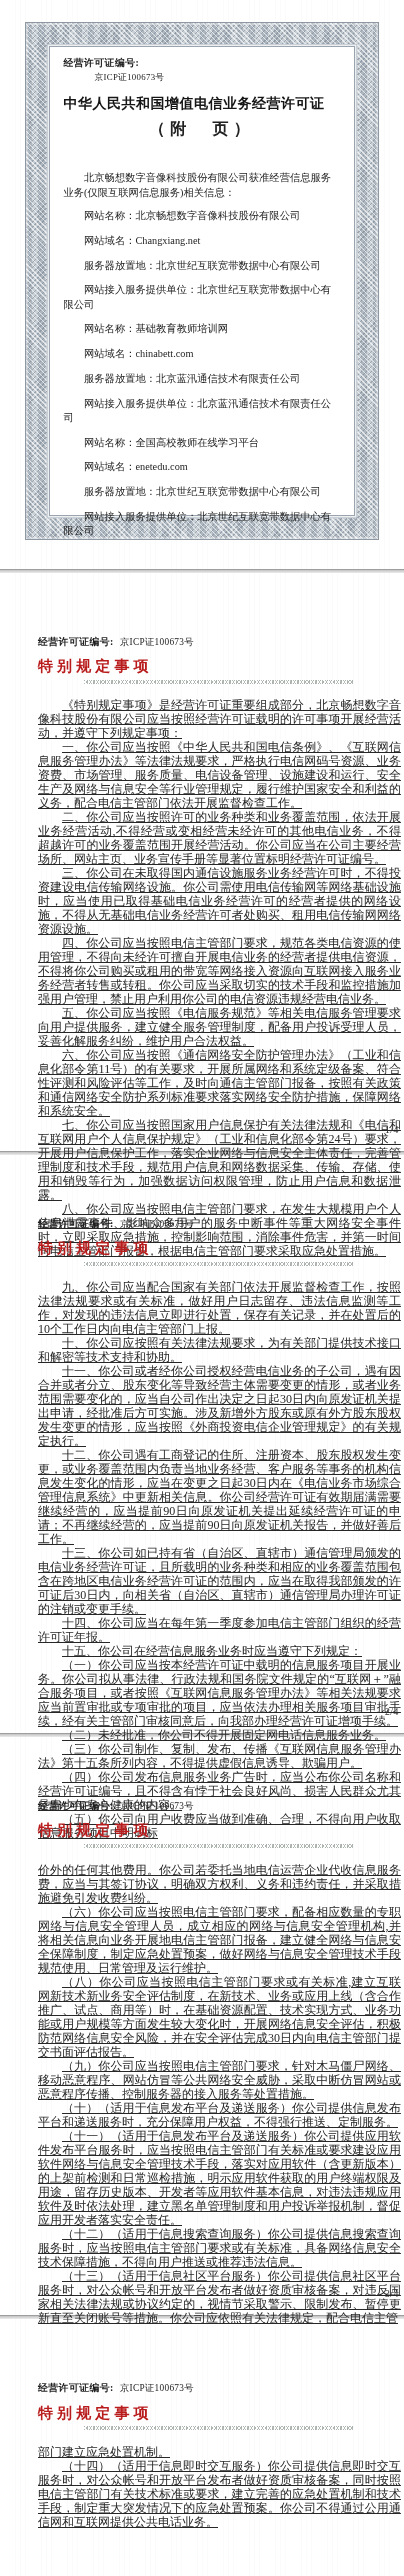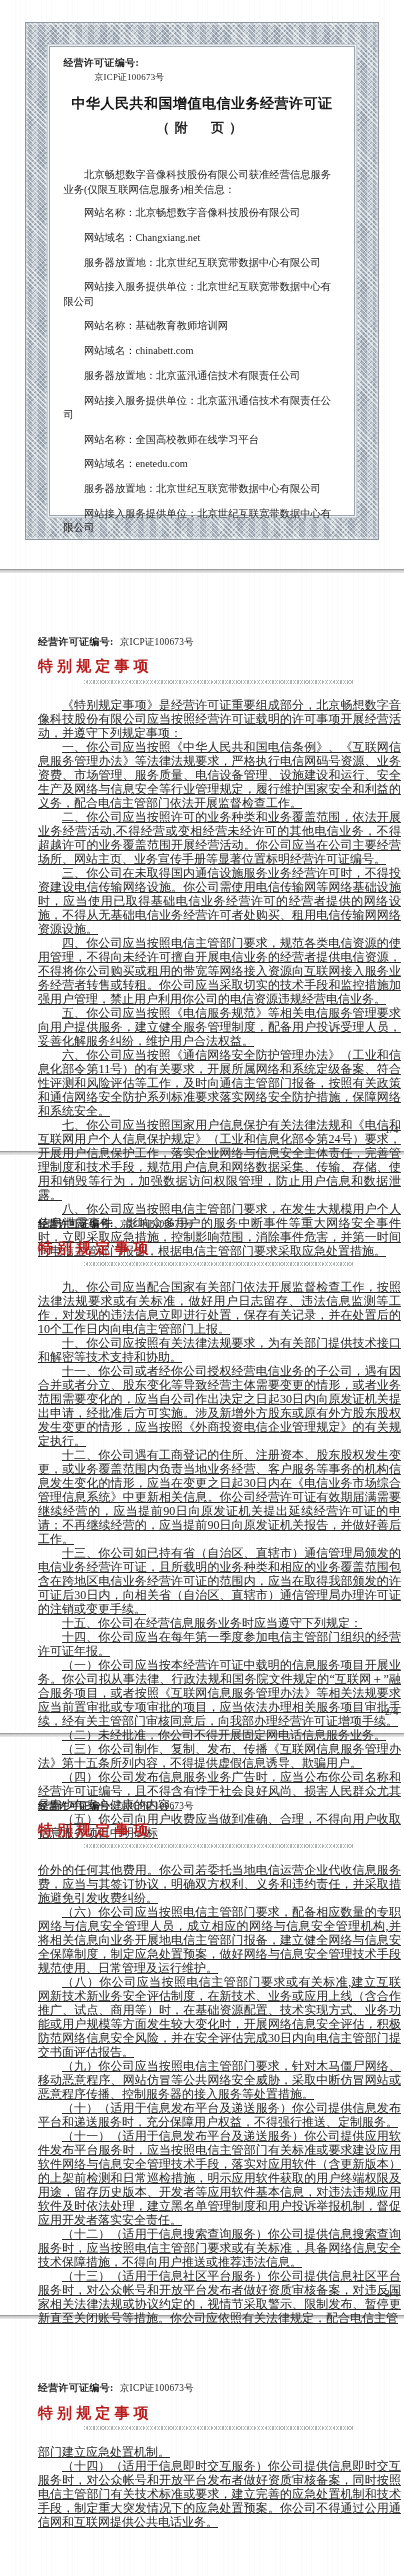--- a/index.html
+++ b/index.html
@@ -23,22 +23,22 @@
     box-shadow:inset 0 0 0 2.1px rgba(255,255,255,.35);
   }
   .cert-inner{
     position:absolute;inset:23px;background:#fff;
     border:0.5px solid #9aa4ae;
     box-shadow:0 0 0 1.5px #edf0f2, 0 0 0 2.1px #a8b1ba;
     padding:10.3px 13.4px 0 13.4px;box-sizing:border-box;
   }
   .cert-license{font-size:9.8px;font-weight:700;letter-spacing:0.5px;color:#1e1e1e;}
   .cert-license-no{font-size:8.8px;font-weight:400;margin:2.1px 0 0 31px;letter-spacing:0.3px;}
-  .cert-title{margin-top:10.3px;text-align:center;font-size:14px;font-weight:700;letter-spacing:0.5px;color:#161616;}
-  .cert-subtitle{margin-top:6.2px;text-align:center;font-size:13px;font-weight:700;letter-spacing:5.2px;}
+  .cert-title{margin-top:10.3px;text-align:left;font-size:14px;font-weight:700;letter-spacing:0.5px;color:#161616;}
+  .cert-subtitle{margin-top:6.2px;text-align:center;font-size:16px;font-weight:700;letter-spacing:5.2px;}
   .cert-intro{margin-top:30px;font-size:10.3px;line-height:15px;text-indent:2em;color:#1d1d1d;}
   .cert-fields{margin-top:9.3px;}
   .cert-fields p{font-size:10.3px;line-height:14.4px;margin:0 0 10.3px 0;text-indent:2em;color:#1d1d1d;}
   
   .page-divider{
     height:4.1px;box-sizing:border-box;
     border-top:0.5px solid #9e9e9e;
     background:linear-gradient(180deg,#c3c3c3,#ececec);
   }
   
@@ -146,22 +146,22 @@
         <div class="rp-title">特别规定事项</div>
         <div class="rp-zigzag"></div>
       </div>
       <div class="rp-body">
 
         <p>九、你公司应当配合国家有关部门依法开展监督检查工作，按照法律法规要求或有关标准，做好用户日志留存、违法信息监测等工作，对发现的违法信息立即进行处置，保存有关记录，并在处置后的10个工作日内向电信主管部门上报。</p>
         <p>十、你公司应按照有关法律法规要求，为有关部门提供技术接口和解密等技术支持和协助。</p>
         <p>十一、你公司或者经你公司授权经营电信业务的子公司，遇有因合并或者分立、股东变化等导致经营主体需要变更的情形，或者业务范围需要变化的，应当自公司作出决定之日起30日内向原发证机关提出申请，经批准后方可实施。涉及新增外方股东或原有外方股东股权发生变更的情形，应当按照《外商投资电信企业管理规定》的有关规定执行。</p>
         <p>十二、你公司遇有工商登记的住所、注册资本、股东股权发生变更，或业务覆盖范围内负责当地业务经营、客户服务等事务的机构信息发生变化的情形，应当在变更之日起30日内在《电信业务市场综合管理信息系统》中更新相关信息。你公司经营许可证有效期届满需要继续经营的，应当提前90日向原发证机关提出延续经营许可证的申请；不再继续经营的，应当提前90日向原发证机关报告，并做好善后工作。</p>
         <p>十三、你公司如已持有省（自治区、直辖市）通信管理局颁发的电信业务经营许可证，且所载明的业务种类和相应的业务覆盖范围包含在跨地区电信业务经营许可证的范围内，应当在取得我部颁发的许可证后30日内，向相关省（自治区、直辖市）通信管理局办理许可证的注销或变更手续。</p>
+        <p>十四、你公司应当在每年第一季度参加电信主管部门组织的经营许可证年报。</p>
         <p>十五、你公司在经营信息服务业务时应当遵守下列规定：</p>
-        <p>十四、你公司应当在每年第一季度参加电信主管部门组织的经营许可证年报。</p>
         <p>（一）你公司应当按本经营许可证中载明的信息服务项目开展业务。你公司拟从事法律、行政法规和国务院文件规定的“互联网＋”融合服务项目，或者按照《互联网信息服务管理办法》等相关法规要求应当前置审批或专项审批的项目，应当依法办理相关服务项目审批手续，经有关主管部门审核同意后，向我部办理经营许可证增项手续。</p>
         <p>（二）未经批准，你公司不得开展固定网电话信息服务业务。</p>
         <p>（三）你公司制作、复制、发布、传播《互联网信息服务管理办法》第十五条所列内容，不得提供虚假信息诱导、欺骗用户。</p>
         <p>（四）你公司发布信息服务业务广告时，应当公布你公司名称和经营许可证编号，且不得含有悖于社会良好风尚、损害人民群众尤其是青少年身心健康的内容。</p>
         <p>（五）你公司向用户收费应当做到准确、合理，不得向用户收取信息服务项目中明码标</p>
       </div>
       <div class="rp-pageno">2/4</div>
     </div>
 
     <div class="page-divider"></div>

